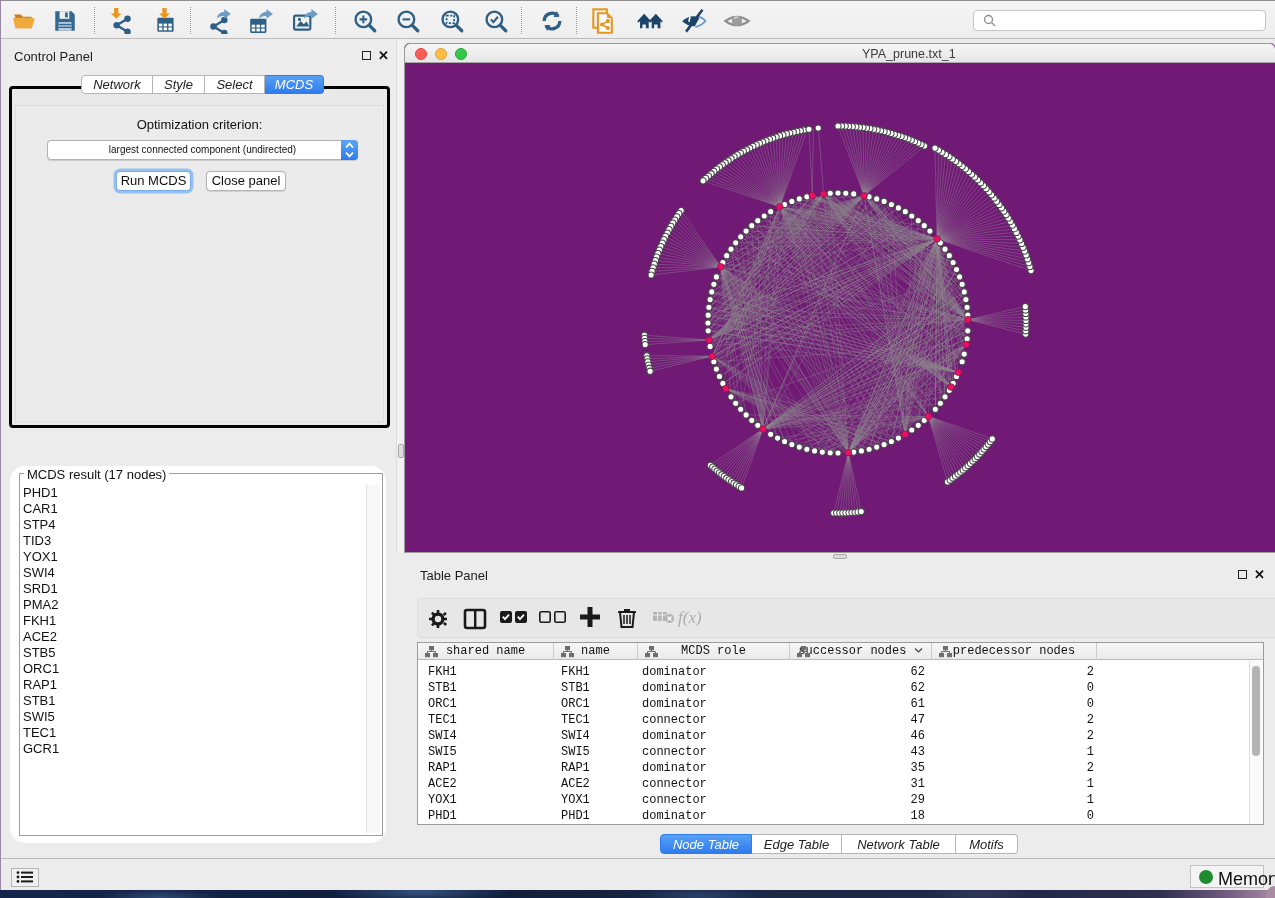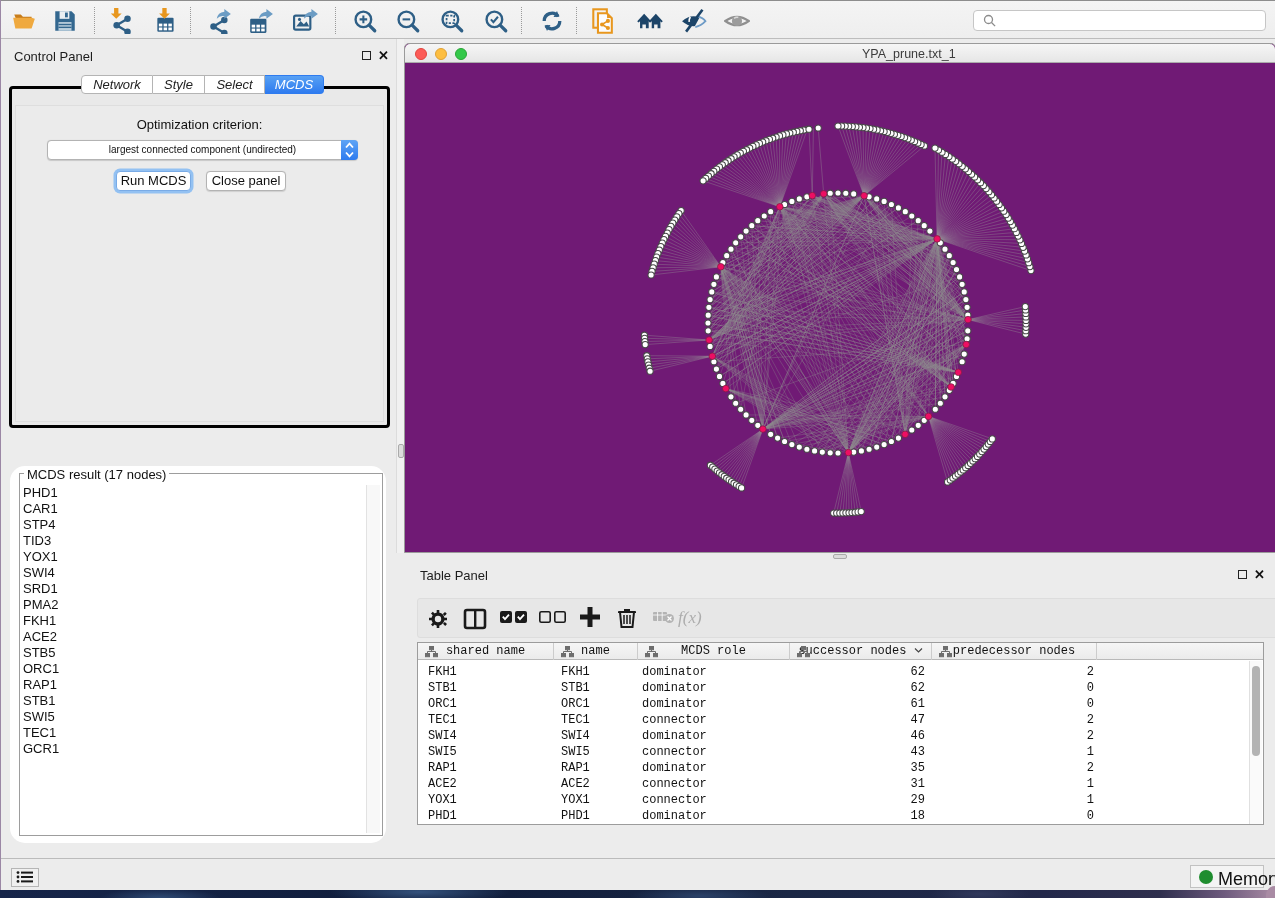--- a/index.html
+++ b/index.html
@@ -1368,20 +1368,26 @@
 <span style="left:10px">PHD1</span>
         <span style="left:143px">PHD1</span>
         <span style="left:224px">dominator</span>
 <span class="num" style="left:370px;width:137px">18</span>
         <span class="num" style="left:516px;width:160px">0</span>
       </div>
     <div id="tsb">
         <div class="thumb"></div>
       </div>
   </div>
+  <div class="btabs">
+    <div class="tab first sel" style="width:92px">Node Table</div>
+    <div class="tab" style="width:90px">Edge Table</div>
+    <div class="tab" style="width:114px">Network Table</div>
+    <div class="tab last" style="width:62px">Motifs</div>
+  </div>
 </div>
 
 <div id="statusbar"></div>
 <div id="listbtn"><svg width="18" height="14" viewBox="0 0 18 14" style="margin:1px 0 0 4px">
       <g fill="#1a1a1a">
         <circle cx="2" cy="2.6" r="1.4"></circle>
         <circle cx="2" cy="7" r="1.4"></circle>
         <circle cx="2" cy="11.4" r="1.4"></circle>
         <rect x="5" y="1.6" width="12" height="2"></rect>
         <rect x="5" y="6" width="12" height="2"></rect>

